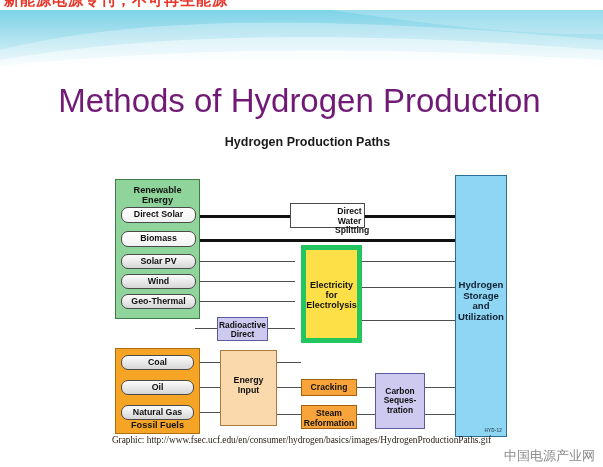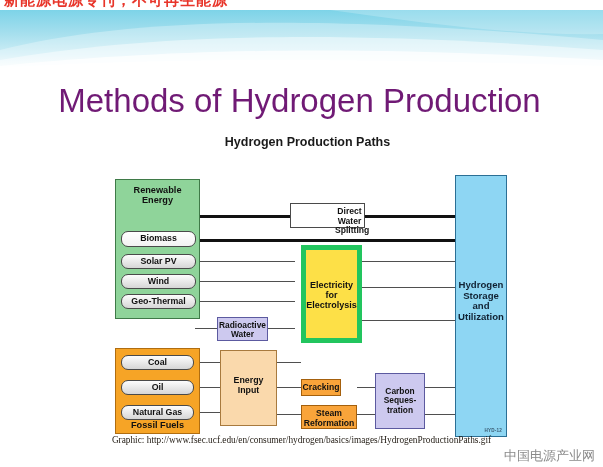--- a/index.html
+++ b/index.html
@@ -194,29 +194,30 @@
 
       <div class="wire" style="left:330px; top:252px; width:30px;"></div>
       <div class="wire" style="left:330px; top:279px; width:30px;"></div>
 
       <div class="node panel-renew" style="left:20px; top:44px; width:85px; height:140px; display:block;">
         <div class="grouplabel" style="top:5px;">
           <span>Renewable</span><br>
           <span>Energy</span>
         </div>
       </div>
+      <div class="node pill white" style="left:26px; top:72px; width:75px; height:16px;">Direct Solar</div>
       <div class="node pill white" style="left:26px; top:96px; width:75px; height:16px;">Biomass</div>
       <div class="node pill" style="left:26px; top:119px; width:75px; height:15px;">Solar PV</div>
       <div class="node pill" style="left:26px; top:139px; width:75px; height:15px;">Wind</div>
       <div class="node pill" style="left:26px; top:159px; width:75px; height:15px;">Geo-Thermal</div>
 
 
       <div class="node box-lav" style="left:122px; top:182px; width:51px; height:24px; display:block; padding-top:3px;">
         <div>Radioactive</div>
-        <div>Water</div>
+        <div>Direct</div>
       </div>
 
       <div class="node panel-fossil" style="left:20px; top:213px; width:85px; height:86px; display:block;">
         <div class="grouplabel" style="bottom:3px; position:absolute;">Fossil Fuels</div>
       </div>
       <div class="node pill" style="left:26px; top:220px; width:73px; height:15px;">Coal</div>
       <div class="node pill" style="left:26px; top:245px; width:73px; height:15px;">Oil</div>
       <div class="node pill" style="left:26px; top:270px; width:73px; height:15px;">Natural Gas</div>
 
       <div class="node box-peach" style="left:125px; top:215px; width:57px; height:76px; display:block; padding-top:25px;">
@@ -228,21 +229,21 @@
         <div>Direct Water</div>
         <div>Splitting</div>
       </div>
 
       <div class="node box-yellow" style="left:206px; top:110px; width:61px; height:98px; display:block; padding-top:30px;">
         <div>Electricity</div>
         <div>for</div>
         <div>Electrolysis</div>
       </div>
 
-      <div class="node box-orange" style="left:206px; top:244px; width:40px; height:17px;">Cracking</div>
+      <div class="node box-orange" style="left:206px; top:244px; width:56px; height:17px;">Cracking</div>
 
       <div class="node box-orange" style="left:206px; top:270px; width:56px; height:24px; display:block; padding-top:3px;">
         <div>Steam</div>
         <div>Reformation</div>
       </div>
 
       <div class="node box-lav" style="left:280px; top:238px; width:50px; height:56px; display:block; padding-top:13px;">
         <div>Carbon</div>
         <div>Seques-</div>
         <div>tration</div>

